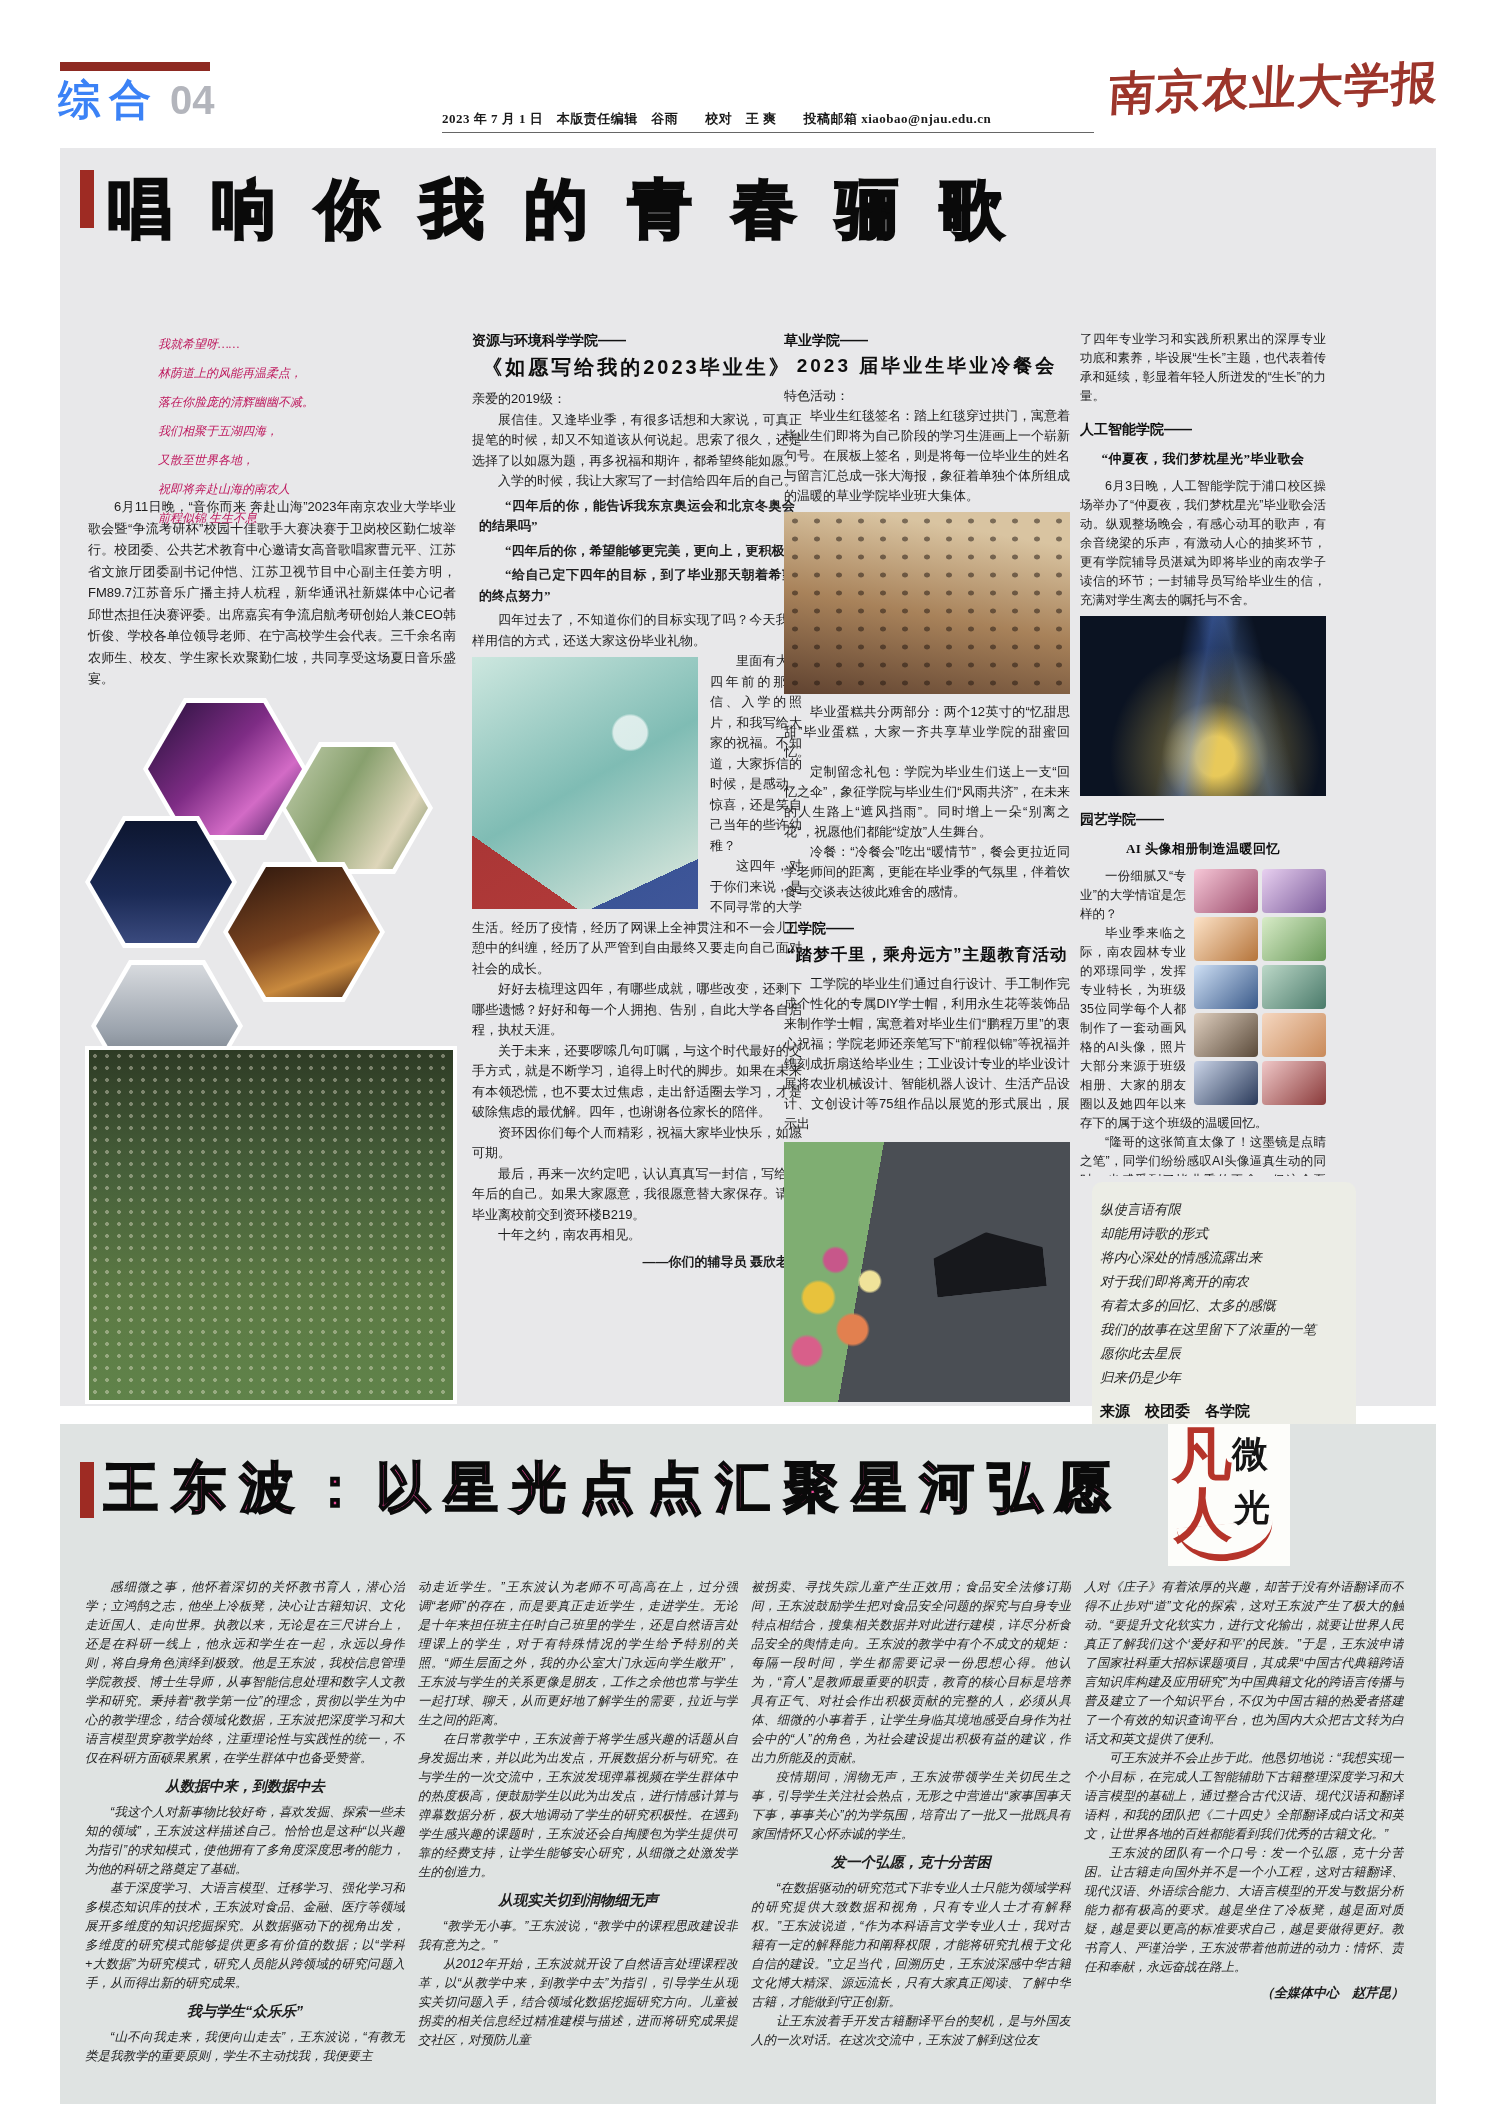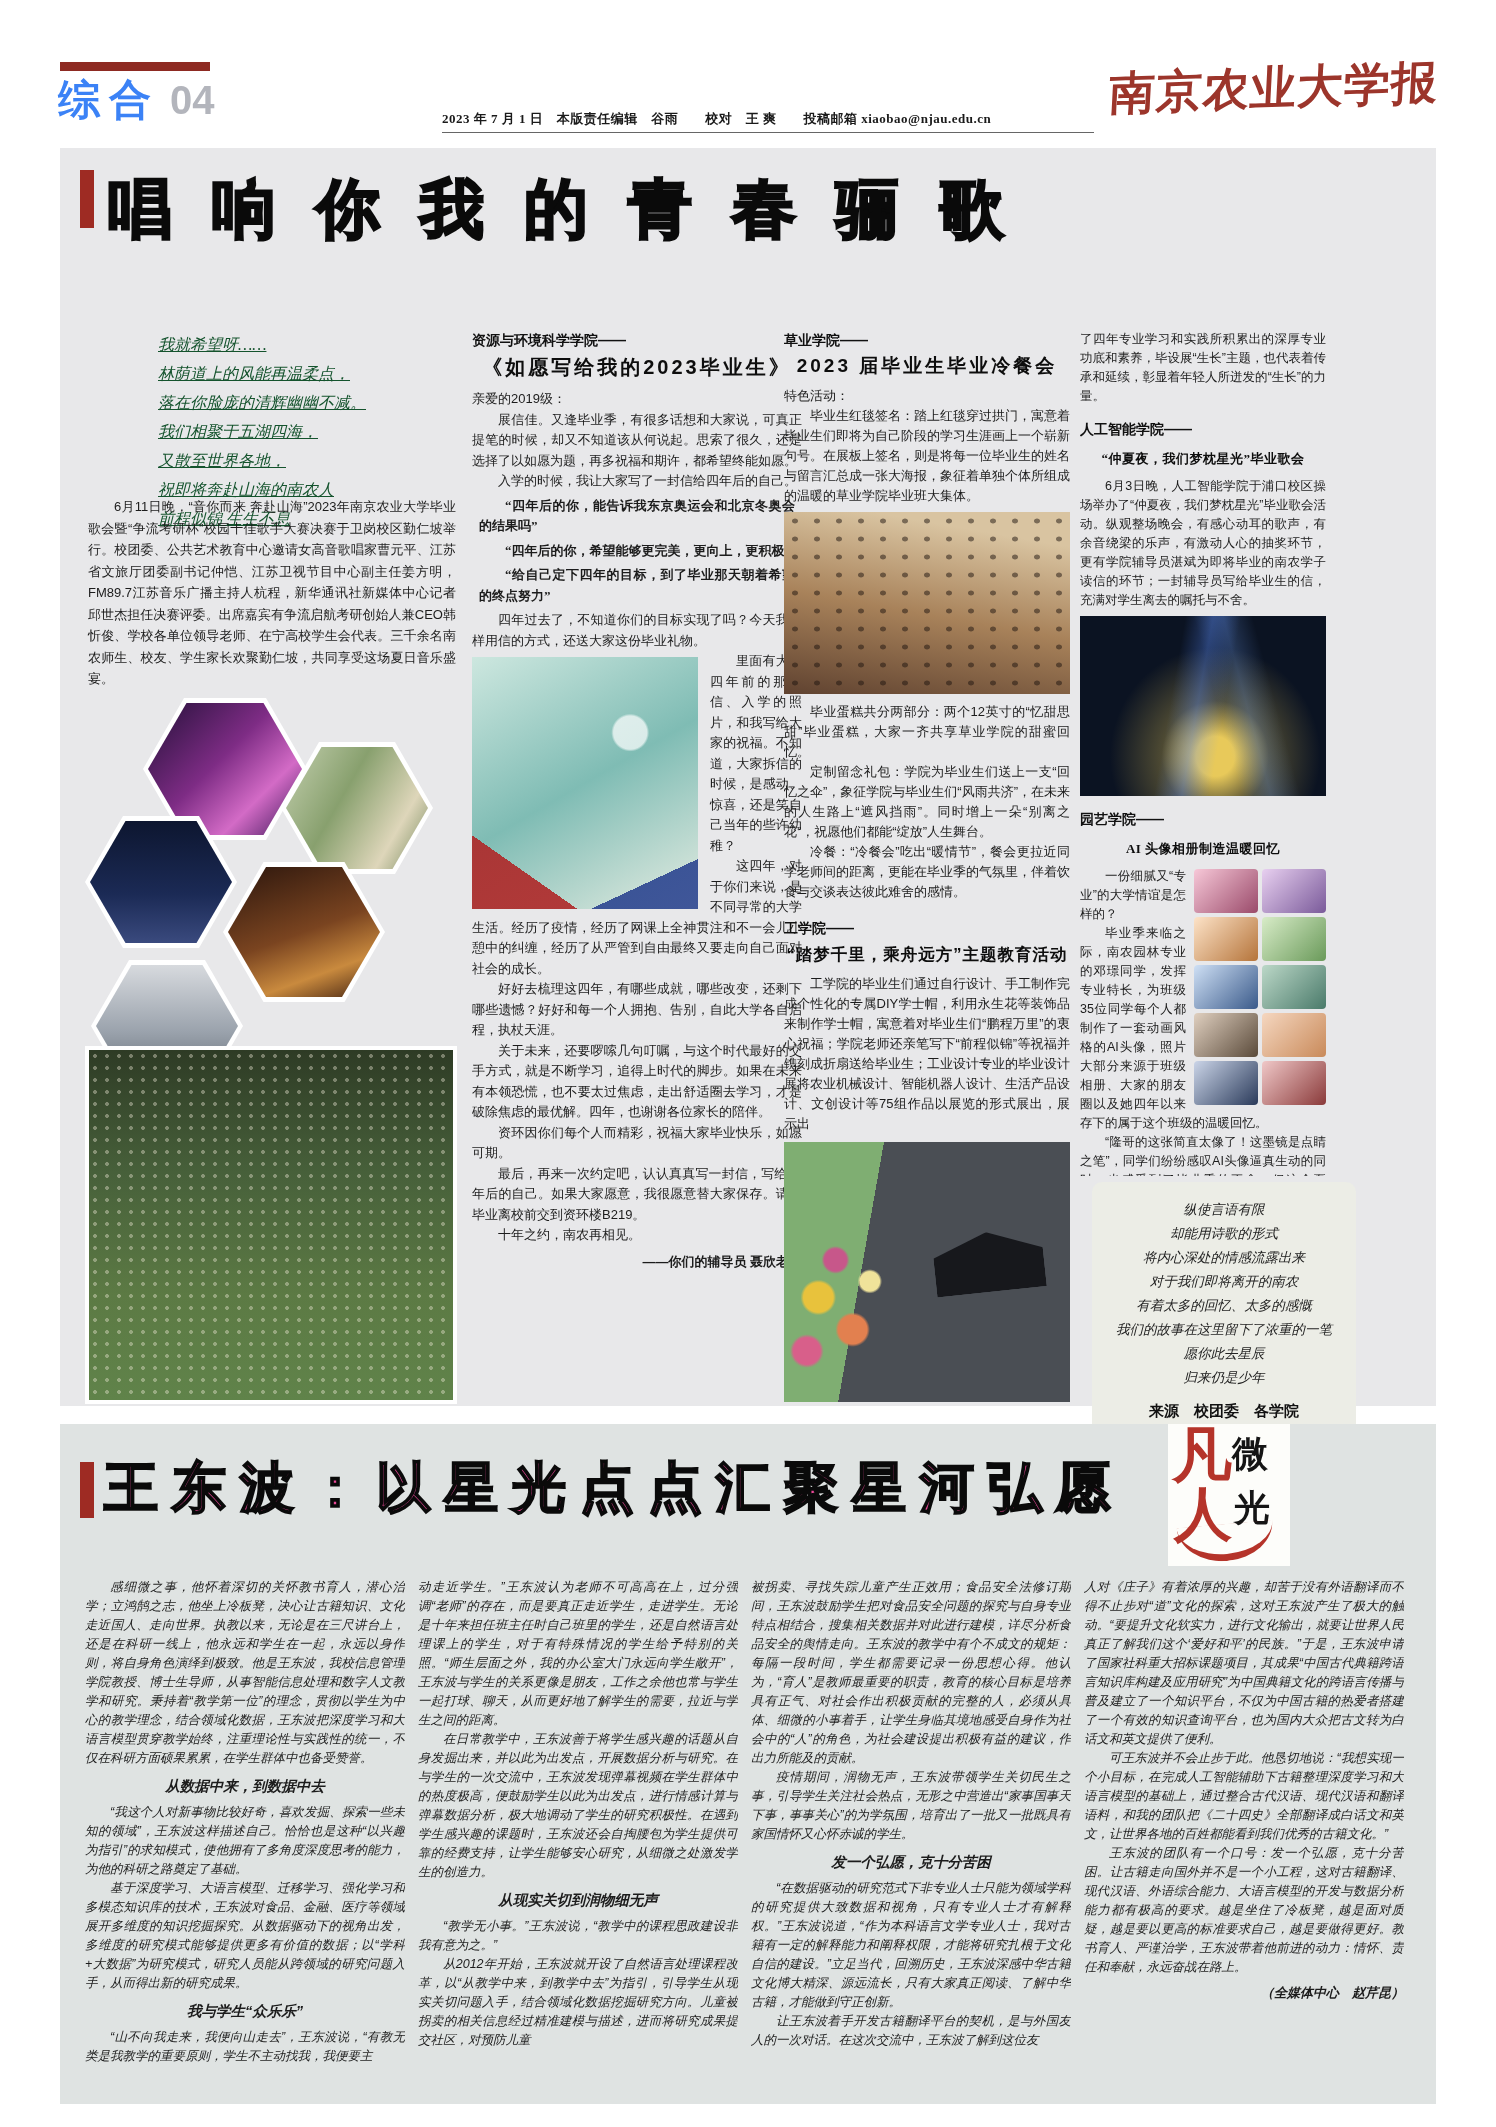--- a/index.html
+++ b/index.html
@@ -17,22 +17,22 @@
   .hdr-rule{left:442px;top:132px;width:652px;height:1px;background:#666;}
   .masthead{left:1086px;top:54px;width:352px;text-align:right;font-size:46px;line-height:70px;
             color:#9c352b;font-weight:bold;font-family:"Liberation Serif",serif;
             transform:rotate(-2deg) skewX(-5deg);letter-spacing:1px;}
 
   
   .sec-top{left:60px;top:148px;width:1376px;height:1258px;background:#e8e8ea;}
   .feat-bar{left:80px;top:170px;width:14px;height:58px;background:#9e2b23;}
   .feat-headline{left:108px;top:158px;font-size:64px;font-weight:900;letter-spacing:40px;
                  color:#0a0a0a;-webkit-text-stroke:2.5px #0a0a0a;white-space:nowrap;margin-top:8px;}
-  .poem{left:158px;top:330px;font-size:16px;line-height:29px;color:#14532d;
-        font-family:"Liberation Serif",serif;font-style:italic;text-decoration:underline;}
+  .poem{left:158px;top:330px;font-size:12px;line-height:29px;color:#be185d;
+        font-family:"Liberation Serif",serif;font-style:italic;}
   .intro{left:88px;top:496px;width:368px;font-size:13px;line-height:21.5px;text-align:justify;}
 
   .para{margin:0;text-indent:2em;}
   .p0{text-indent:0;}
   .q{font-family:"Liberation Serif",serif;font-weight:bold;text-indent:2em;margin:4px 7px;}
   .sig{text-indent:0;text-align:right;font-weight:bold;margin-top:6px;}
   .dept{font-size:14px;font-weight:800;color:#111;}
   .atitle{font-weight:900;text-align:center;color:#0d0d0d;}
 
   
@@ -103,21 +103,21 @@
   .avatar-grid div:nth-child(3){background:linear-gradient(135deg,#fde3c8,#b5743a);}
   .avatar-grid div:nth-child(4){background:linear-gradient(135deg,#d8ecc8,#6a9a5a);}
   .avatar-grid div:nth-child(5){background:linear-gradient(135deg,#cfe0f5,#3a5a8a);}
   .avatar-grid div:nth-child(6){background:linear-gradient(135deg,#bcd8c8,#4a7a6a);}
   .avatar-grid div:nth-child(7){background:linear-gradient(135deg,#e0d0c0,#5a4a3a);}
   .avatar-grid div:nth-child(8){background:linear-gradient(135deg,#f5d7c0,#c98a5a);}
   .avatar-grid div:nth-child(9){background:linear-gradient(135deg,#cbd5e8,#2a3a5a);}
   .avatar-grid div:nth-child(10){background:linear-gradient(135deg,#f0c8c8,#8a3a3a);}
 
   .poembox{left:1092px;top:1182px;width:264px;background:#ecede6;border-radius:10px;
-           padding:16px 8px 14px;box-sizing:border-box;text-align:center;}
+           padding:16px 8px 14px;box-sizing:border-box;text-align:left;}
   .poembox .pline{font-size:13.5px;line-height:24px;font-family:"Liberation Serif",serif;
                   font-style:italic;color:#222;}
   .poembox .src{font-size:15px;font-weight:bold;margin-top:12px;color:#111;}
 
   
   .sec-bot{left:60px;top:1424px;width:1376px;height:680px;background:#dfe3e2;}
   .prof-bar{left:80px;top:1462px;width:14px;height:56px;background:#9e2b23;}
   .prof-headline{left:104px;top:1452px;font-size:54px;font-weight:900;letter-spacing:14px;
                  color:#ec4899;-webkit-text-stroke:2px #0a0a0a;white-space:nowrap;}
   .stamp{left:1168px;top:1424px;width:122px;height:142px;background:#fdfdfa;}

